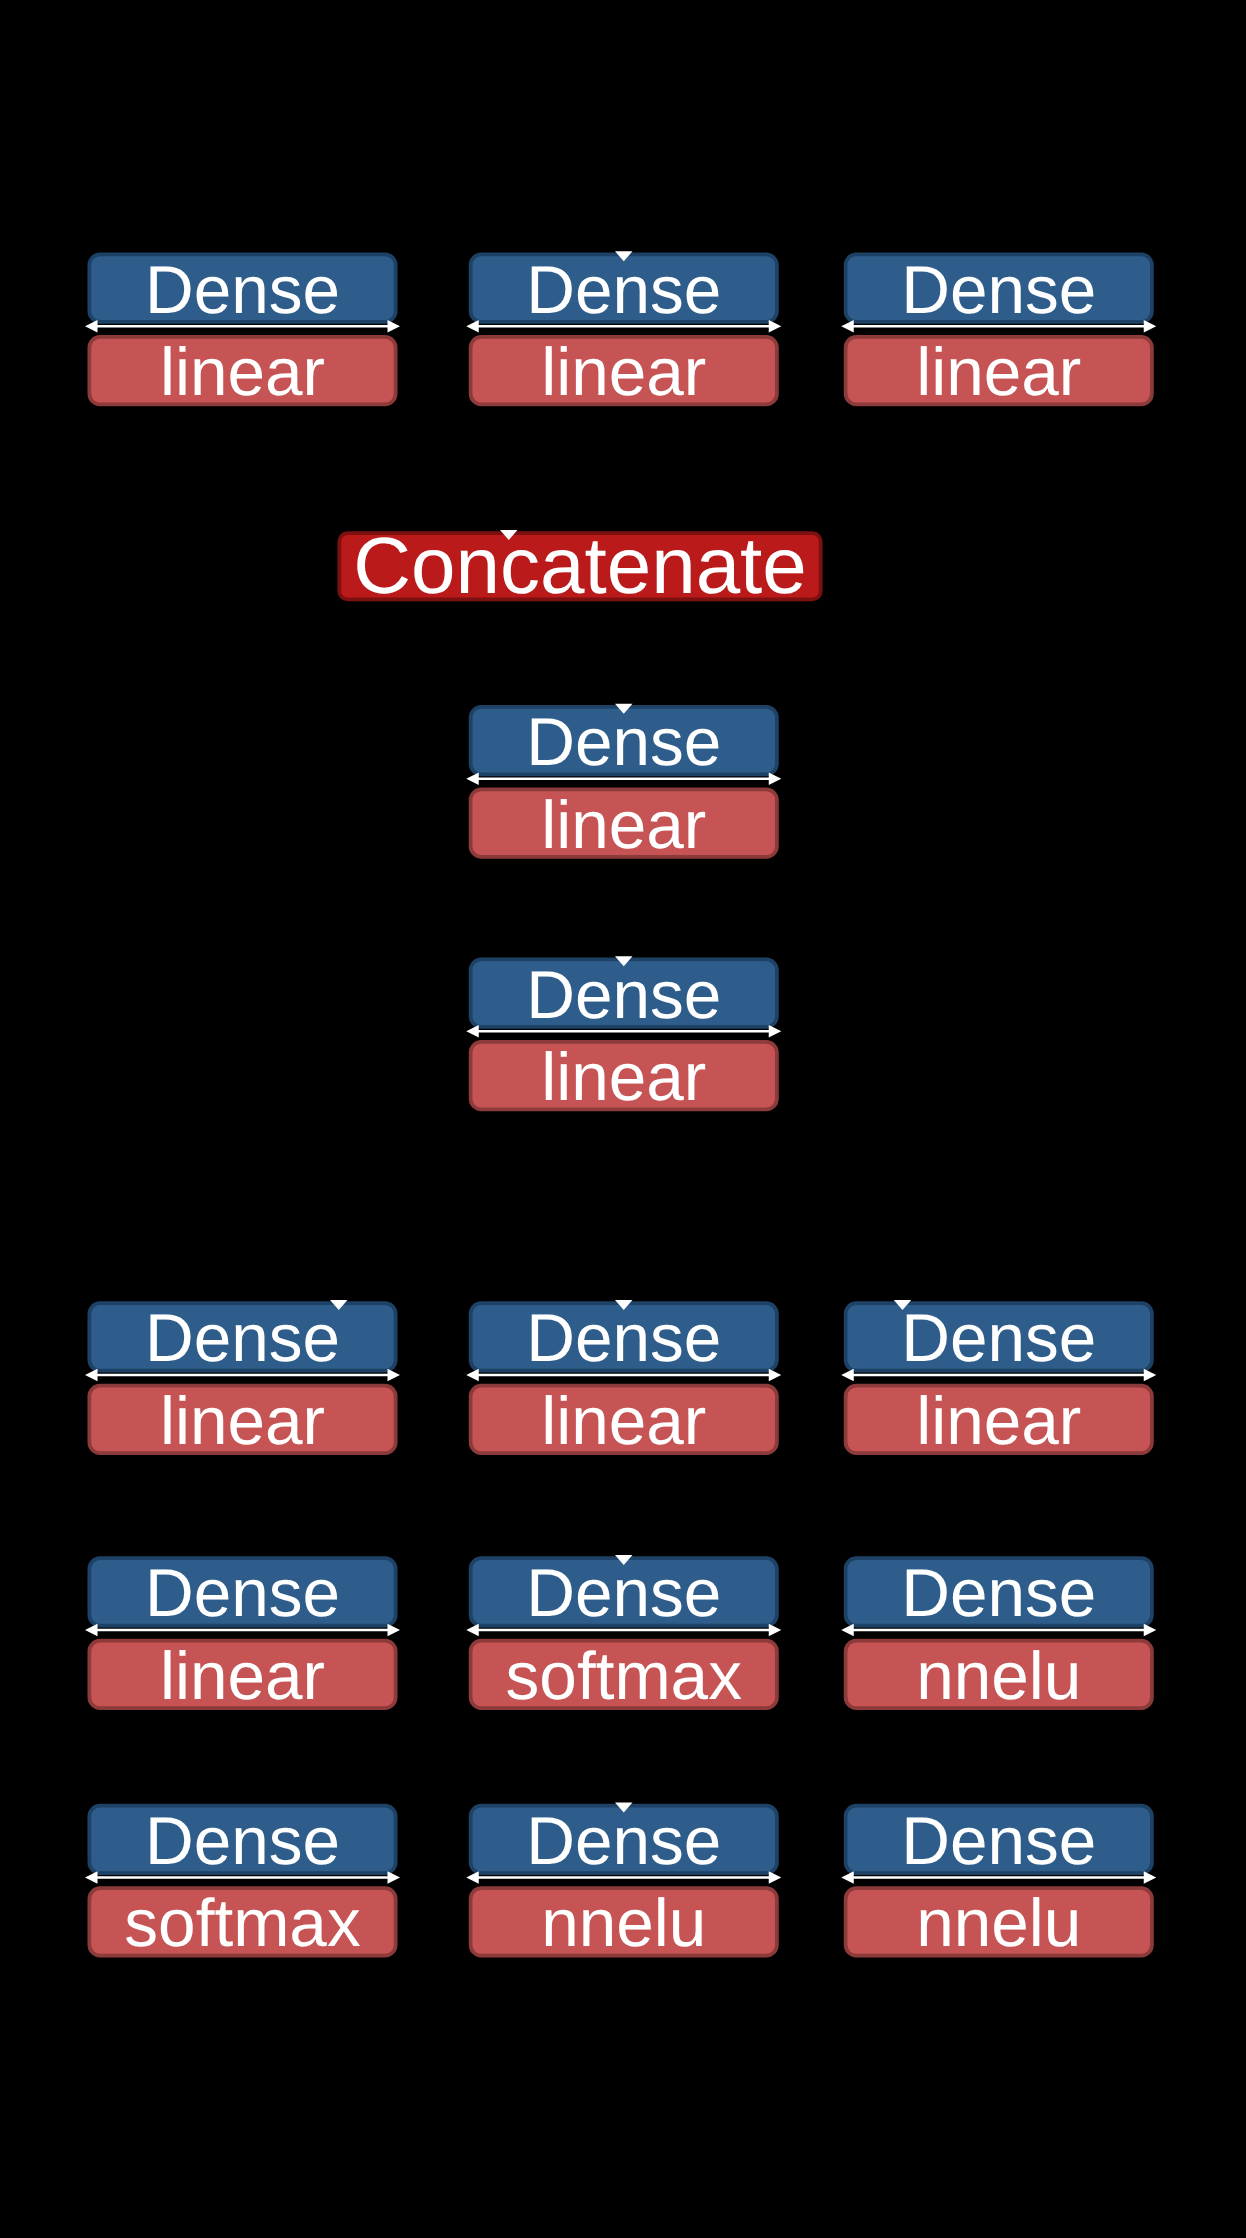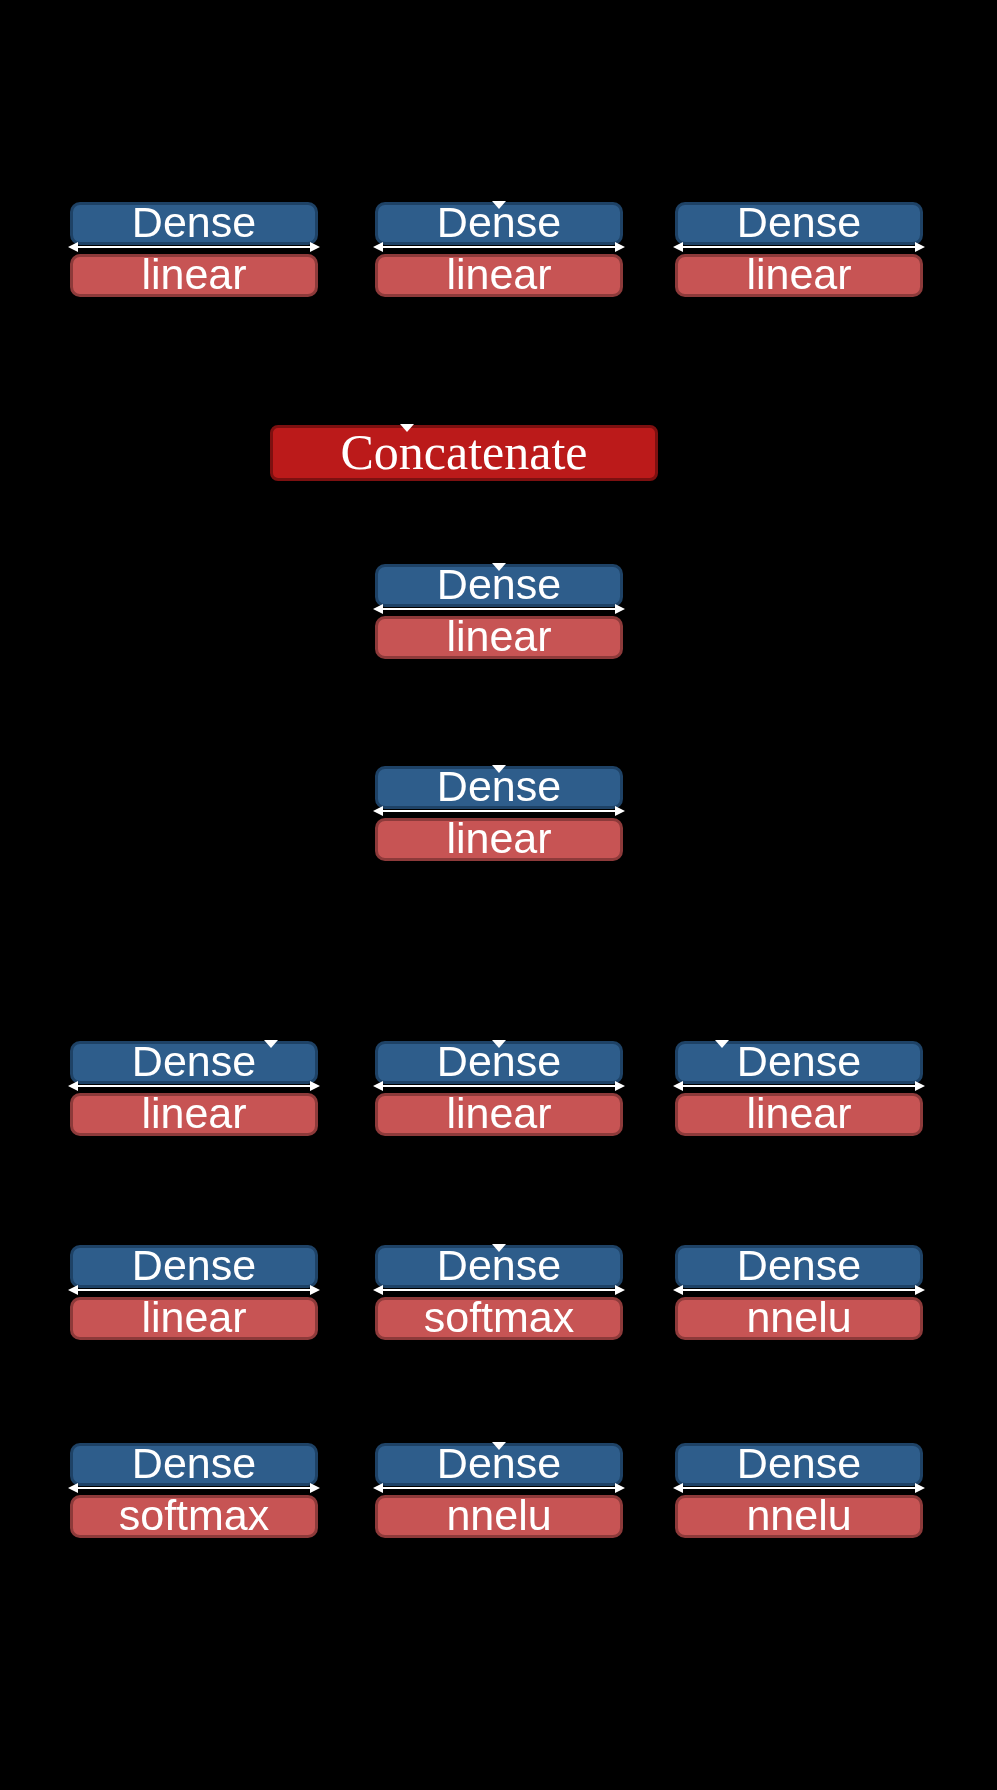--- a/index.html
+++ b/index.html
@@ -15,26 +15,26 @@
     --activation-border:#8d3a3a;
     --concatenate-fill:#bb1a1a;
     --concatenate-border:#7d1010;
     --text:#ffffff;
     --connector:#ffffff;
   }
   .stage{position:absolute;inset:0;background:var(--background);}
   .stack{position:absolute;width:248px;}
   .box{
     box-sizing:border-box;
-    height:43px;
+    height:57px;
     border-radius:10px;
     border:3px solid;
-    display:flex;align-items:center;justify-content:center;
+    display:flex;justify-content:center;
     color:var(--text);
-    font-size:43px;
+    font-size:54px;
     line-height:1;
     position:relative;
   }
   .dense{background:var(--dense-fill);border-color:var(--dense-border);}
   .act{background:var(--activation-fill);border-color:var(--activation-border);}
   .junction{position:relative;height:9px;}
   .junction .line{
     position:absolute;left:1px;right:1px;top:1px;height:2px;
     background:var(--connector);
   }
@@ -48,21 +48,21 @@
     border-top:8px solid var(--connector);
   }
   .concat-box{
     position:absolute;
     box-sizing:border-box;
     border-radius:8px;
     border:3px solid var(--concatenate-border);
     background:var(--concatenate-fill);
     display:flex;align-items:center;justify-content:center;
     color:var(--text);
-    font-size:50px;line-height:1;font-family:Liberation Serif, serif;
+    font-size:64px;line-height:1;
   }
   .lbl{display:block;padding-bottom:3px;}
 </style>
 </head>
 <body style="--background: #000000; --dense-fill: #2e5d8b; --dense-border: #1e4266; --activation-fill: #c75454; --activation-border: #8d3a3a; --concatenate-fill: #bb1a1a; --concatenate-border: #7d1010; --text: #ffffff; --connector: #ffffff;">
 
 <div class="stage">
 
   <div class="stack" style="left:70px;top:202px">
     <div class="box dense">

